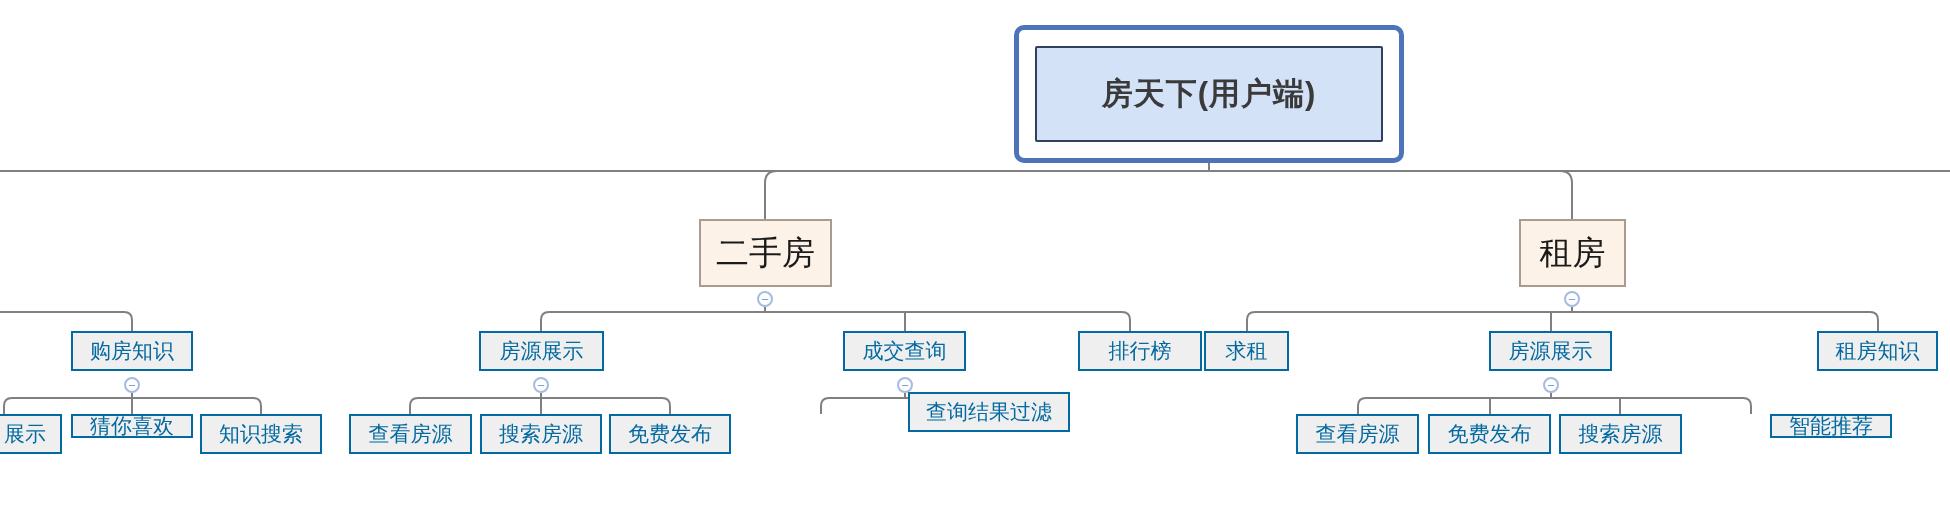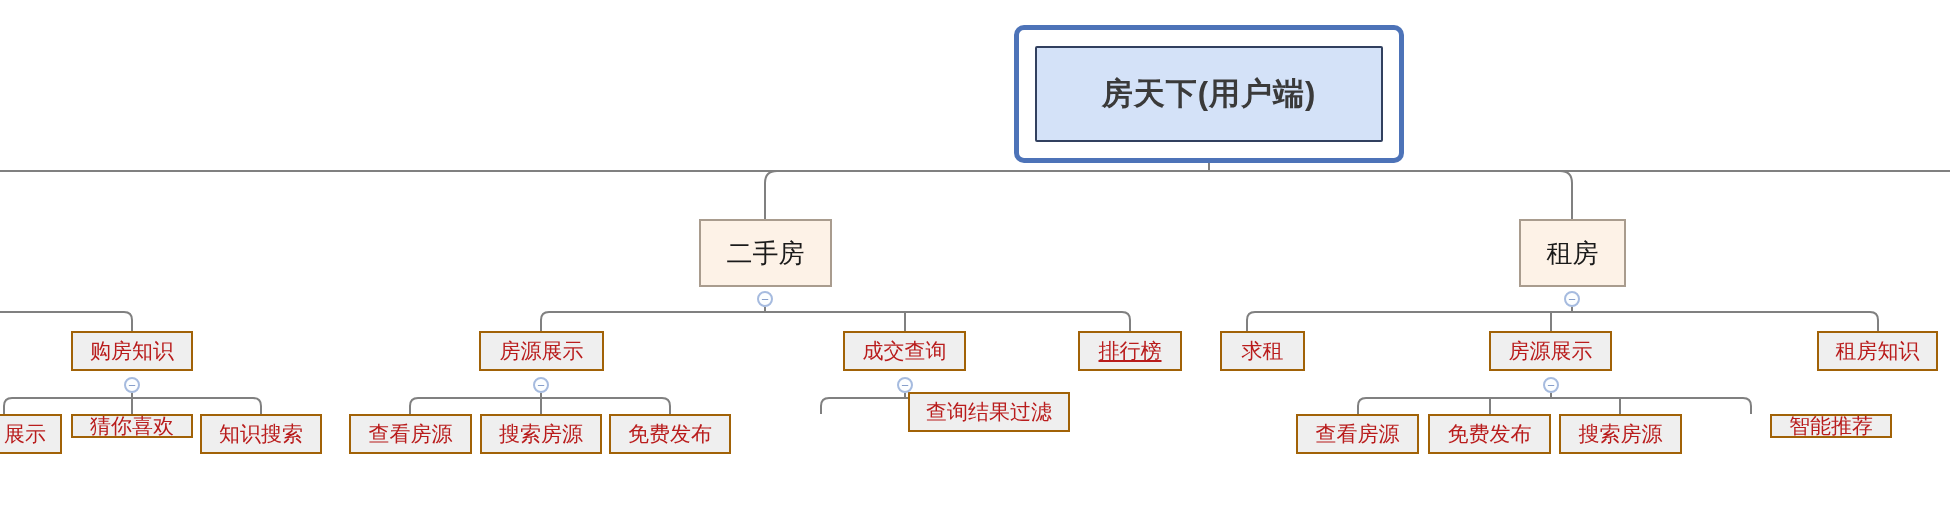--- a/index.html
+++ b/index.html
@@ -4,26 +4,26 @@
 <style>
   html,body{margin:0;padding:0;background:#fff;}
   #canvas{
     position:relative;width:1950px;height:530px;overflow:hidden;
     font-family:"Liberation Sans",sans-serif;background:#ffffff;
   }
   svg.lines{position:absolute;left:0;top:0;}
   .n{
     position:absolute;box-sizing:border-box;
     display:flex;align-items:center;justify-content:center;
-    background:#efefef;border:2px solid #a16207;
-    font-size:21px;color:#b91c1c;white-space:nowrap;
+    background:#efefef;border:2px solid #0369a1;
+    font-size:21px;color:#0369a1;white-space:nowrap;
   }
   .n.cut{justify-content:flex-end;padding-right:14px;}
   .branch{
-    background:#fdf2e7;border:2px solid #a99c8e;font-size:26px;color:#1a1a1a;
+    background:#fdf2e7;border:2px solid #a99c8e;font-size:33px;color:#1a1a1a;
   }
   .root-outer{
     position:absolute;box-sizing:border-box;
     border:5px solid #4d73b8;border-radius:10px;background:#ffffff;padding:16px;
   }
   .root-inner{
     box-sizing:border-box;width:100%;height:100%;
     border:2px solid #31405f;border-radius:2px;background:#d4e2f8;
     display:flex;align-items:center;justify-content:center;
     font-size:31px;font-weight:700;color:#3a3a3a;letter-spacing:1px;
@@ -68,22 +68,22 @@
   <div class="root-outer" style="left:1014px;top:25px;width:390px;height:138px;">
     <div class="root-inner">房天下(用户端)</div>
   </div>
 
   <div class="n branch" style="left:699px;top:219px;width:133px;height:68px;">二手房</div>
   <div class="n branch" style="left:1519px;top:219px;width:107px;height:68px;">租房</div>
 
   <div class="n" style="left:71px;top:331px;width:122px;height:40px;">购房知识</div>
   <div class="n" style="left:479px;top:331px;width:125px;height:40px;">房源展示</div>
   <div class="n" style="left:843px;top:331px;width:123px;height:40px;">成交查询</div>
-  <div class="n" style="left:1078px;top:331px;width:104px;height:40px;text-decoration:underline;">排行榜</div>
-  <div class="n" style="left:1204px;top:331px;width:85px;height:40px;margin-left:16px;">求租</div>
+  <div class="n" style="left:1078px;top:331px;width:124px;height:40px;">排行榜</div>
+  <div class="n" style="left:1204px;top:331px;width:85px;height:40px;">求租</div>
   <div class="n" style="left:1489px;top:331px;width:123px;height:40px;">房源展示</div>
   <div class="n" style="left:1817px;top:331px;width:121px;height:40px;">租房知识</div>
 
   <div class="n cut" style="left:-62px;top:414px;width:124px;height:40px;">展示</div>
   <div class="n" style="left:71px;top:414px;width:122px;height:24px;">猜你喜欢</div>
   <div class="n" style="left:200px;top:414px;width:122px;height:40px;">知识搜索</div>
 
   <div class="n" style="left:349px;top:414px;width:123px;height:40px;">查看房源</div>
   <div class="n" style="left:480px;top:414px;width:122px;height:40px;">搜索房源</div>
   <div class="n" style="left:609px;top:414px;width:122px;height:40px;">免费发布</div>

